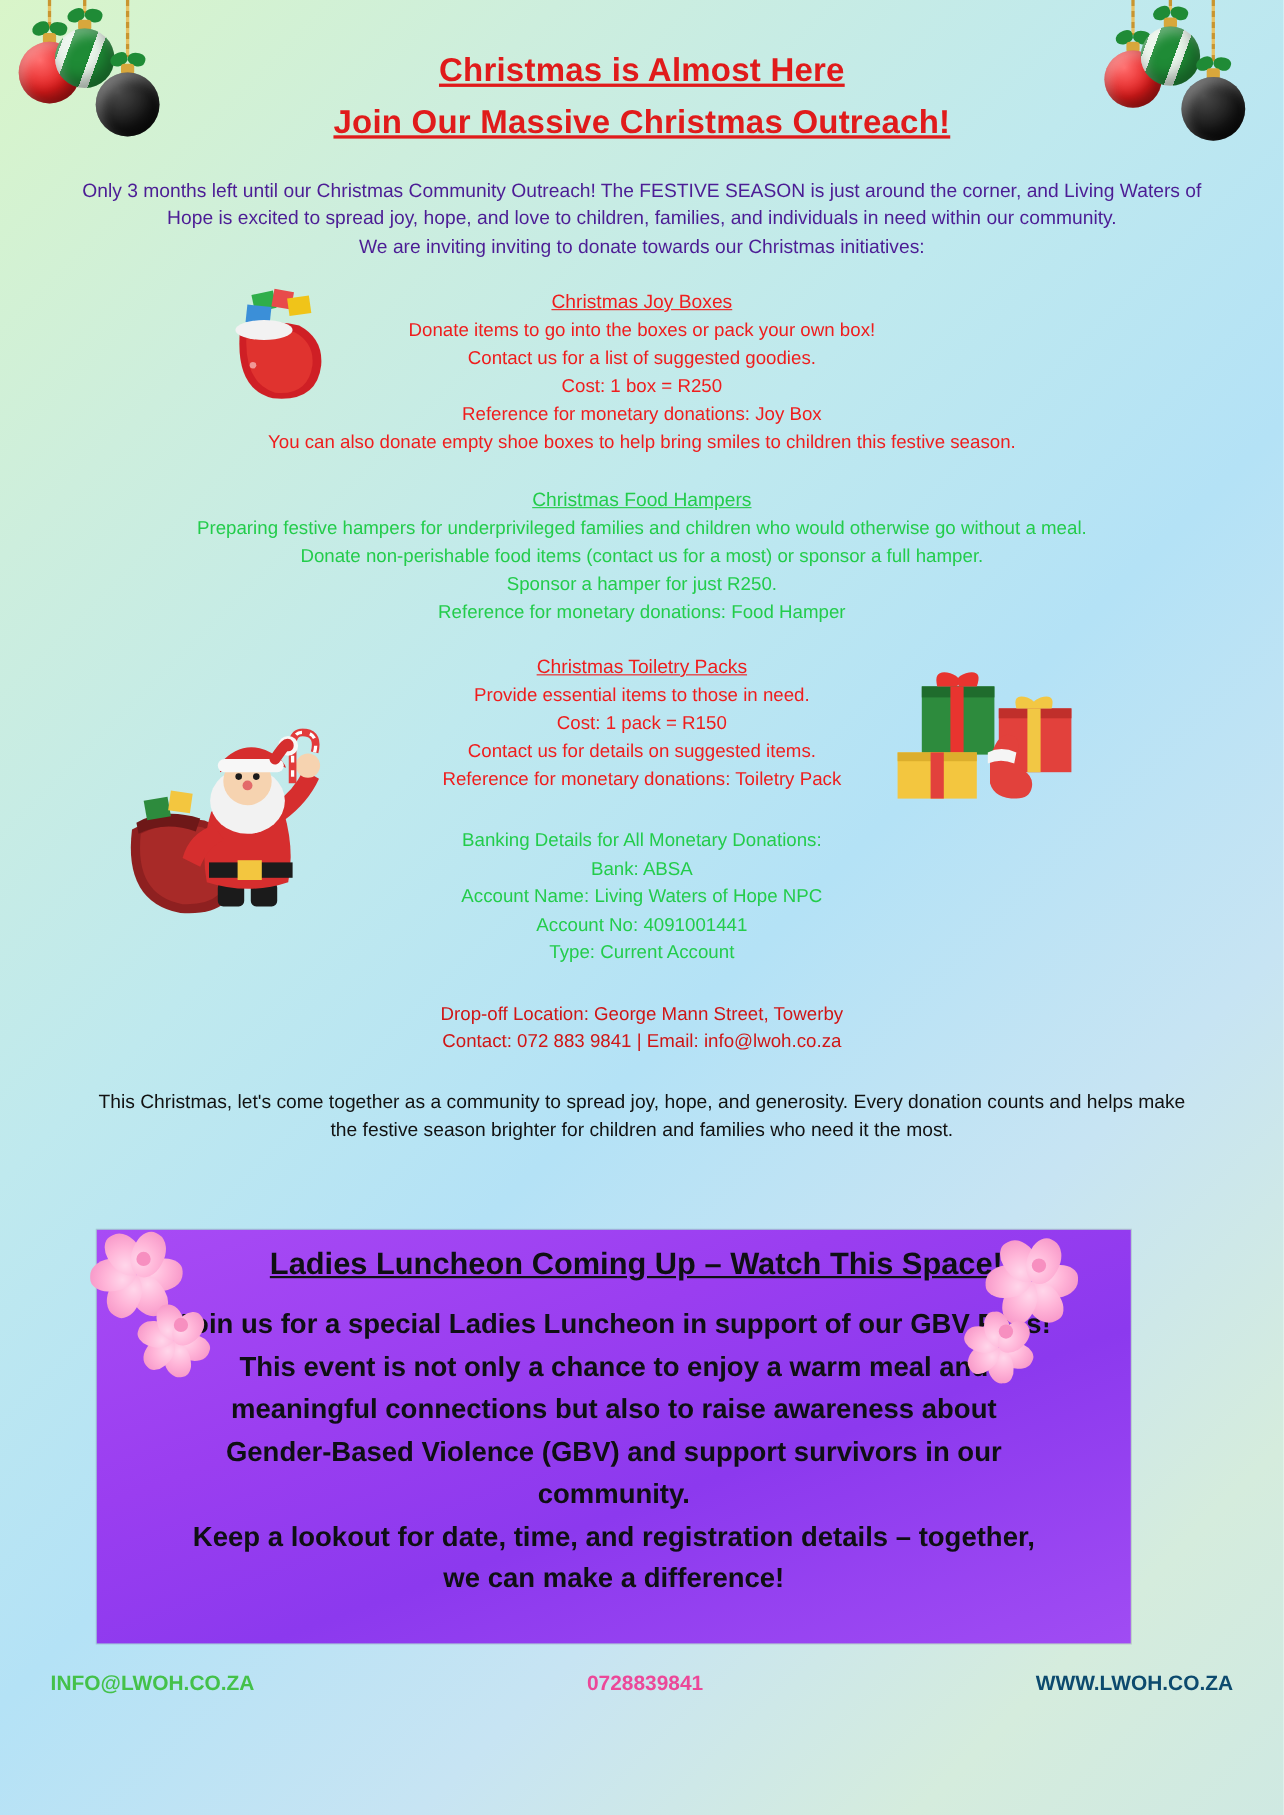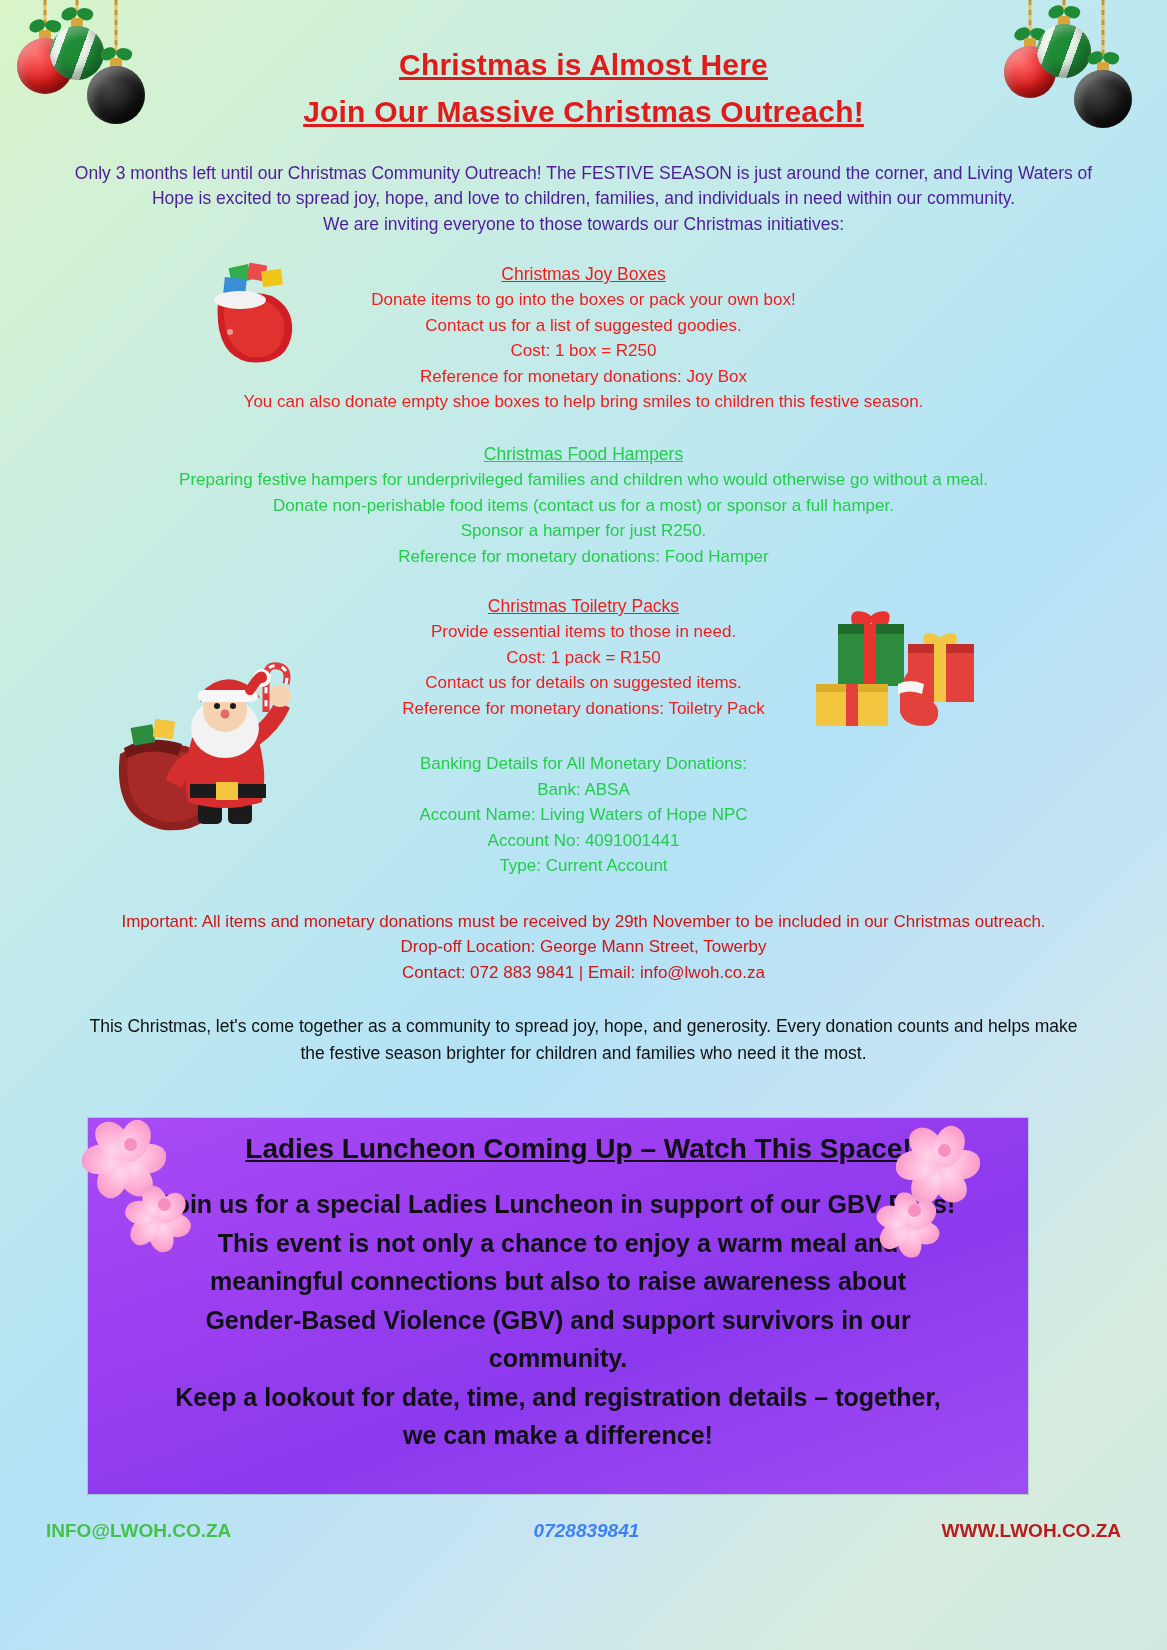--- a/index.html
+++ b/index.html
@@ -168,22 +168,22 @@
     position: absolute;
     left: 0; right: 0;
     top: 1520px;
     display: flex;
     justify-content: space-between;
     padding: 0 46px;
     font-size: 19px;
     font-weight: bold;
   }
   .f-email { color: #44c14a; }
-  .f-phone { color: #3b82f6; font-style: italic; }
-  .f-web   { color: #b91c1c; }
+  .f-phone { color: #ec4899; }
+  .f-web   { color: #0c4a6e; }
 
   
   .art { position: absolute; }
 </style>
 </head>
 <body>
 
 <div class="ornament-group" style="left:0;top:0;width:180px;height:160px;">
   <div class="ornament" style="left:10px;top:0;width:70px;height:110px;">
     <div class="orn-string" style="height:26px;"></div>
@@ -227,21 +227,21 @@
 </div>
 
 <div class="header">
   <div class="header-line">Christmas is Almost Here</div>
   <div class="header-line"> Join Our Massive Christmas Outreach!</div>
 </div>
 
 <div class="intro">
   <div>Only 3 months left until our Christmas Community Outreach! The FESTIVE SEASON is just around the corner, and Living Waters of</div>
   <div>Hope is excited to spread joy, hope, and love to children, families, and individuals in need within our community.</div>
-  <div>We are inviting everyone to those towards our Christmas initiatives:</div>
+  <div>We are inviting inviting to donate towards our Christmas initiatives:</div>
 </div>
 
 <div class="art" style="left:200px;top:262px;width:110px;height:105px;">
   <svg width="110" height="105" viewBox="0 0 110 105">
     <rect x="30" y="4" width="20" height="16" fill="#2fae4a" transform="rotate(-12 40 12)"></rect>
     <rect x="48" y="2" width="18" height="16" fill="#e84b4b" transform="rotate(10 57 10)"></rect>
     <rect x="62" y="8" width="20" height="16" fill="#f0c419" transform="rotate(-8 72 16)"></rect>
     <rect x="24" y="16" width="22" height="16" fill="#3b8fd8" transform="rotate(6 35 24)"></rect>
     <path d="M18 40 Q14 92 48 100 Q88 104 92 70 Q94 46 72 34 Q44 26 18 40 Z" fill="#cf1f25"></path>
     <path d="M24 44 Q22 86 50 95 Q80 98 84 70 Q86 50 68 40 Q44 34 24 44 Z" fill="#e0332f"></path>
@@ -338,21 +338,20 @@
 
 <div class="banking">
   <div>Banking Details for All Monetary Donations:</div>
   <div>Bank: ABSA</div>
   <div>Account Name: Living Waters of  Hope NPC</div>
   <div>Account No: 4091001441</div>
   <div>Type: Current Account</div>
 </div>
 
 <div class="important">
-  <div>Important: All items and monetary donations must be received by 29th November to be included in our Christmas outreach.</div>
   <div>Drop-off Location: George Mann Street, Towerby</div>
   <div>Contact: 072 883 9841 | Email: info@lwoh.co.za</div>
 </div>
 
 <div class="closing">
   <div>This Christmas, let's come together as a community to spread joy, hope, and generosity. Every donation counts and helps make</div>
   <div>the festive season brighter for children and families who need it the most.</div>
 </div>
 
 <div class="panel">

